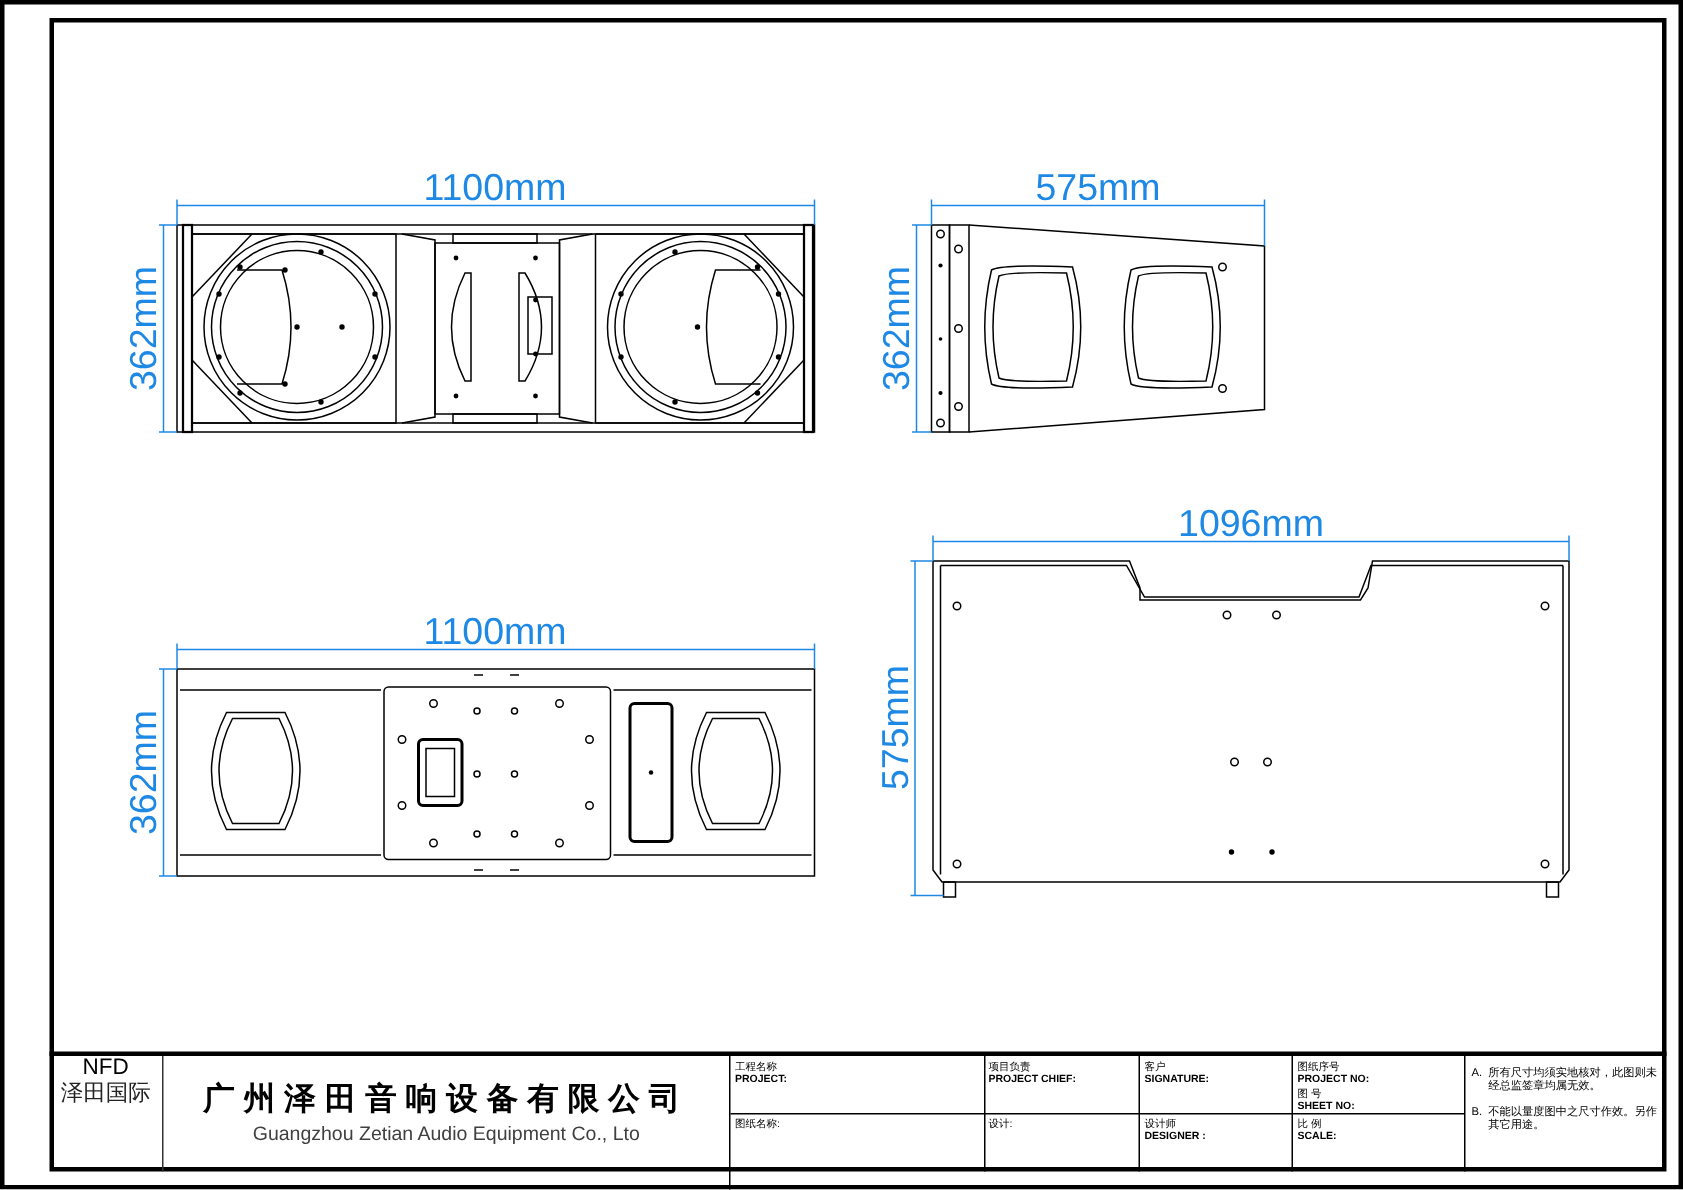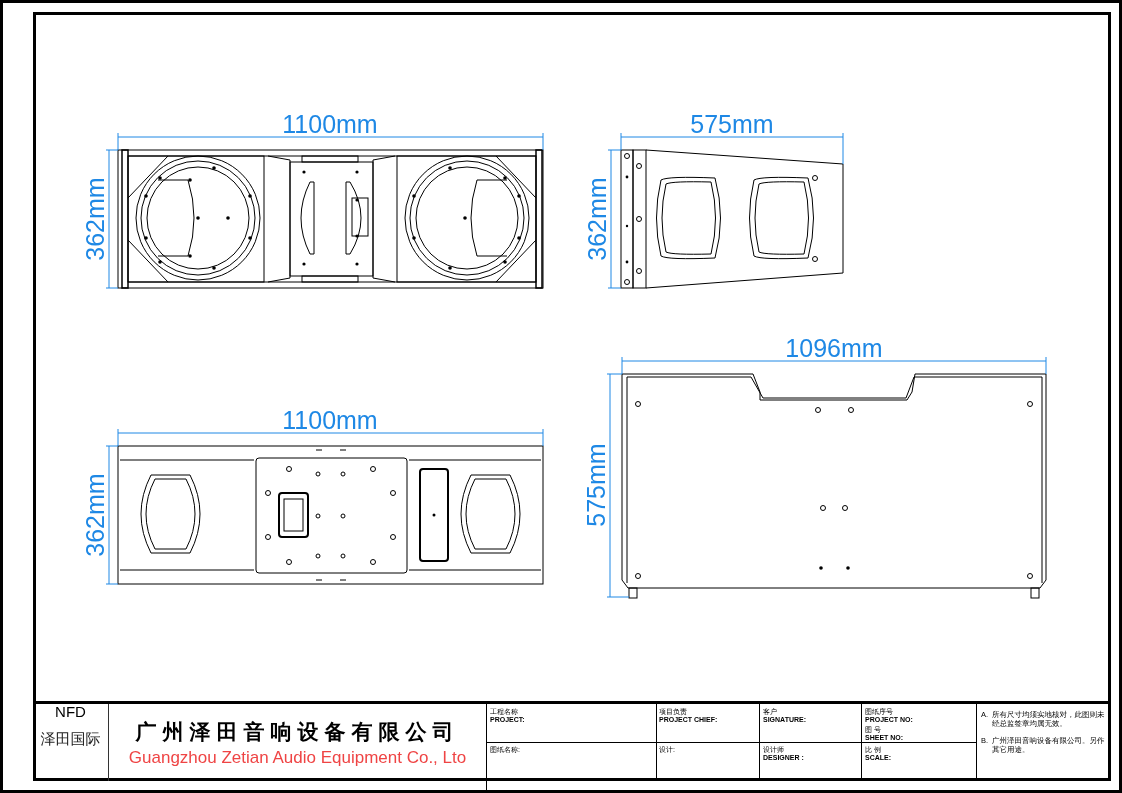--- a/index.html
+++ b/index.html
@@ -4,24 +4,24 @@
 <style>
   html,body{margin:0;padding:0;background:#fff;}
   body{width:1122px;height:793px;position:relative;overflow:hidden;font-family:"Liberation Sans",sans-serif;}
   .outer{position:absolute;left:0;top:0;width:1122px;height:793px;box-sizing:border-box;border:3px solid #000;}
   .inner{position:absolute;left:33px;top:12px;width:1078px;height:769px;box-sizing:border-box;border:3px solid #000;}
   svg.drawing{position:absolute;left:0;top:0;}
   .tb{position:absolute;left:33px;top:701px;width:1078px;height:80px;box-sizing:border-box;border-top:3px solid #000;}
   .cell{position:absolute;box-sizing:border-box;}
   .brand{left:0;top:0;width:76px;height:77px;border-right:1px solid #333;text-align:center;}
   .brand .en{font-size:15px;color:#000;line-height:16px;}
-  .brand .cn{font-family:Liberation Mono, monospace;font-size:15px;color:#222;line-height:18px;margin-top:12px;}
+  .brand .cn{font-family:Liberation Serif, serif;font-size:15px;color:#222;line-height:18px;margin-top:0;}
   .company{left:76px;top:0;width:378px;height:99px;border-right:1px solid #000;text-align:center;}
   .company .cn{font-family:"DejaVu Serif",serif;font-size:21px;font-weight:bold;letter-spacing:6px;margin-top:16px;line-height:24px;}
-  .company .en{font-size:17px;color:#ef4444;margin-top:4px;}
+  .company .en{font-size:13px;color:#404040;margin-top:4px;}
   .f{font-size:7px;line-height:7.5px;color:#000;font-weight:bold;}
   .f .c{font-weight:normal;}
   .notes{font-size:7.5px;line-height:9px;color:#000;}
 </style>
 </head>
 <body>
 
 <div class="outer"></div>
 <div class="inner"></div>
 
@@ -259,16 +259,16 @@
     <div>SCALE:</div>
   </div>
 
   <div class="cell notes" style="left:948px;top:6px;width:125px;">
     <div style="display:flex;gap:4px;">
       <span>A.</span>
       <span>所有尺寸均须实地核对，此图则未经总监签章均属无效。</span>
     </div>
     <div style="display:flex;gap:4px;margin-top:8px;">
       <span>B.</span>
-      <span>广州泽田音响设备有限公司。另作其它用途。</span>
+      <span>不能以量度图中之尺寸作效。另作其它用途。</span>
     </div>
   </div>
 </div>
 
 </body></html>

